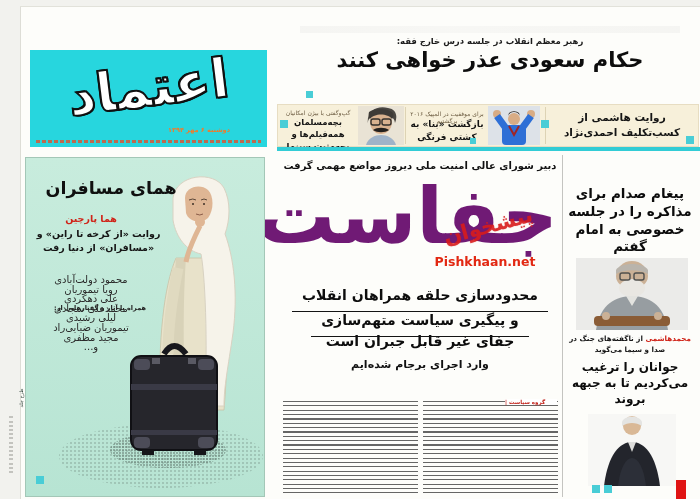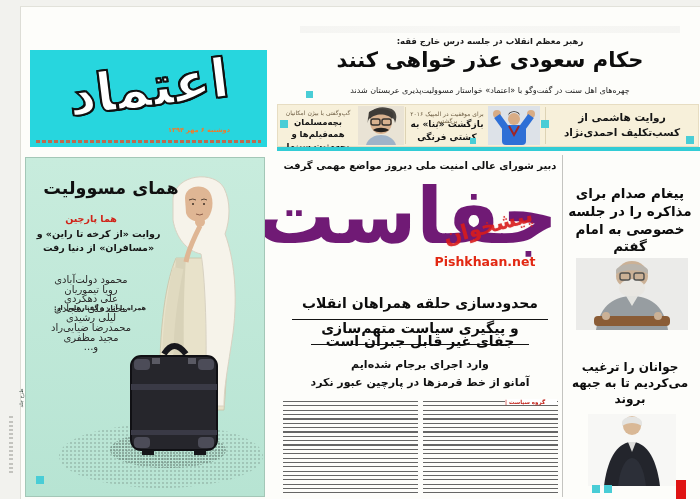--- a/index.html
+++ b/index.html
@@ -32,21 +32,21 @@
   .tz-kicker{font-size:6px;color:#6b5b40;}
   .tz-title2{font-size:9px;color:#141414;line-height:1.4;}
   .cyanrule{left:277px;top:147px;width:423px;height:4px;background:#32ccd5;}
   
   .ld-kicker{left:282px;top:160px;width:276px;font-size:10px;color:#111;}
   .ld-head{left:282px;top:168px;width:276px;font-size:78px;line-height:1.25;color:#701a75;letter-spacing:-1px;}
   .stamp{left:428px;top:214px;width:120px;font-size:21px;color:rgba(216,28,28,.82);
          transform:rotate(-15deg);text-shadow:0 0 1px rgba(216,28,28,.5);}
   .stamp-url{left:420px;top:254px;width:130px;font-size:12.5px;color:#e22812;direction:ltr;}
   .deck{left:282px;width:276px;font-size:14px;color:#0d0d0d;}
-  .deck .u{display:table;margin:12px auto;padding:0 10px 8px 10px;border-bottom:1.5px solid #141414;}
+  .deck .u{display:table;margin:4px auto;padding:0 10px 8px 10px;border-bottom:1.5px solid #141414;}
   .deck .nu{display:table;margin:0 auto;padding:0 10px;}
   .subhead{left:282px;width:276px;font-size:11px;color:#111;}
   .textcol{top:401px;width:135px;height:93px;opacity:.82;filter:blur(.2px);
      background:repeating-linear-gradient(180deg,#454545 0 1.1px,rgba(0,0,0,0) 1.1px 4.35px);}
   .byline{left:505px;top:399px;width:52px;height:6px;background:#fff;font-size:5.5px;color:#c2231a;font-weight:bold;text-align:left;direction:rtl;line-height:6px;}
   
   .vline{left:562px;top:155px;width:1px;height:342px;background:#c4c4c0;}
   .sb-kicker{left:566px;width:128px;font-size:7.2px;font-weight:bold;color:#1a1a1a;line-height:1.5;}
   .sb-kicker .nm{color:#d02318;}
   .sb-head{left:567px;width:126px;font-size:13.5px;color:#0c0c0c;line-height:1.32;}
@@ -75,21 +75,20 @@
   <div class="abs micro-v"></div>
 
   <div class="abs masthead">
     <div class="abs logo">اعتماد</div>
     <div class="abs date-line">دوشنبه ۶ مهر ۱۳۹۴</div>
     <div class="abs info-stripe"></div>
   </div>
 
   <div class="abs c b ts-kicker">رهبر معظم انقلاب در جلسه درس خارج فقه:</div>
   <div class="abs c b ts-head">حکام سعودی عذر خواهی کنند</div>
-  <div class="abs c ts-sub">چهره‌های اهل سنت در گفت‌وگو با «اعتماد» خواستار مسوولیت‌پذیری عربستان شدند</div>
   <div class="abs sq" style="left:306px;top:91px;width:7px;height:7px;"></div>
 
   <div class="abs strip"></div>
   <div class="abs strip-sep" style="left:405px;"></div>
   <div class="abs strip-sep" style="left:545px;"></div>
 
   <div class="abs c b tz-title" style="left:550px;top:110px;width:144px;">روایت هاشمی از کسب‌تکلیف احمدی‌نژاد</div>
 
   <svg class="abs" style="left:488px;top:106px;" width="52" height="39" viewBox="0 0 52 39">
     <rect width="52" height="39" fill="#dde2e8"></rect>
@@ -133,21 +132,20 @@
     <span class="u">محدودسازی حلقه همراهان انقلاب</span>
     </div>
   <div class="abs b deck" style="top:333px;">
     <span class="nu">جفای غیر قابل جبران است</span>
     </div>
   <div class="abs b deck" style="top:308px;">
     <span class="u">و پیگیری سیاست متهم‌سازی</span>
     </div>
 
   <div class="abs c b subhead" style="top:358px;">وارد اجرای برجام شده‌ایم</div>
-  <div class="abs c b subhead" style="top:376px;">آمانو از خط قرمزها در پارچین عبور نکرد</div>
 
   <div class="abs textcol" style="left:423px;"></div>
   <div class="abs textcol" style="left:283px;"></div>
   <div class="abs byline">گروه سیاست |</div>
 
   <div class="abs vline"></div>
 
   <div class="abs c b sb-head" style="top:185px;">پیغام صدام برای مذاکره را در جلسه خصوصی به امام گفتم</div>
 
   <svg class="abs" style="left:576px;top:258px;" width="112" height="72" viewBox="0 0 112 72">
@@ -157,20 +155,23 @@
     <ellipse cx="56" cy="30" rx="13" ry="9" fill="#e9e7e2"></ellipse>
     <rect x="44" y="15" width="10" height="7" rx="2" fill="none" stroke="#50504e" stroke-width="1.4"></rect>
     <rect x="58" y="15" width="10" height="7" rx="2" fill="none" stroke="#50504e" stroke-width="1.4"></rect>
     <path d="M20 72 C24 46 40 38 56 38 C72 38 88 46 92 72 Z" fill="#979da1"></path>
     <path d="M50 38 L56 48 L62 38 Z" fill="#e3e3df"></path>
     <rect x="18" y="58" width="76" height="10" rx="4" fill="#8a5c36"></rect>
     <circle cx="30" cy="58" r="4" fill="#cbb196"></circle>
       <circle cx="82" cy="58" r="4" fill="#cbb196"></circle>
   </svg>
 
+  <div class="abs c sb-kicker" style="top:334px;">
+    <span class="nm">محمدهاشمی</span><span> از ناگفته‌های جنگ در صدا و سیما می‌گوید</span>
+  </div>
   <div class="abs c b sb-head" style="top:360px;font-size:12px;">جوانان را ترغیب می‌کردیم تا به جبهه بروند</div>
 
   <svg class="abs" style="left:588px;top:414px;" width="88" height="72" viewBox="0 0 88 72">
     <rect width="88" height="72" fill="#f7f7f5"></rect>
     <path d="M35 12 a9 10 0 0 1 18 0 a9 9 0 0 1 -18 0 Z" fill="#d9b896"></path>
     <path d="M34 8 C36 1 52 1 54 8 L54 12 C48 8 40 8 34 12 Z" fill="#e4e4e2"></path>
     <path d="M16 72 C20 40 32 28 44 28 C56 28 68 40 72 72 Z" fill="#23252c"></path>
     <path d="M40 28 L44 38 L48 28 Z" fill="#dcdcda"></path>
     <path d="M30 72 C32 54 38 44 44 44 C50 44 56 54 58 72 Z" fill="#2c2f38"></path>
   </svg>
@@ -214,31 +215,31 @@
         <rect x="172" y="201" width="16" height="11" rx="4" fill="#4c4c58"></rect>
         <rect x="108" y="279" width="16" height="11" rx="4" fill="#4c4c58"></rect>
         <rect x="172" y="279" width="16" height="11" rx="4" fill="#4c4c58"></rect>
         <rect x="126" y="200" width="8" height="6" fill="#5a5a64"></rect>
         <rect x="162" y="200" width="8" height="6" fill="#5a5a64"></rect>
         <rect x="116" y="292" width="12" height="5" fill="#16161a"></rect>
         <rect x="168" y="292" width="12" height="5" fill="#16161a"></rect>
       </g>
     </svg>
 
-    <div class="abs c b ob-title">همای مسوولیت</div>
+    <div class="abs c b ob-title">همای مسافران</div>
     <div class="abs c b ob-name">هما پارچین</div>
     <div class="abs c b ob-deck">روایت «از کرخه تا راین» و «مسافران» از دنیا رفت</div>
     <div class="abs ob-intro">همراه با آثار و گفتارهایی از:</div>
     <ul class="abs ob-names">
       <li>محمود دولت‌آبادی</li>
       <li>رویا تیموریان</li>
       <li>علی دهکردی</li>
       <li>محمدعلی سجادی</li>
       <li>لیلی رشیدی</li>
-      <li>محمدرضا ضیایی‌راد</li>
+      <li>تیموریان ضیایی‌راد</li>
       <li>مجید مظفری</li>
       <li>و...</li>
     </ul>
     <div class="abs ob-credit">طرح جلد</div>
     <div class="abs sq" style="left:10px;top:318px;width:8px;height:8px;"></div>
   </div>
 
 </div>
 
 </body></html>

